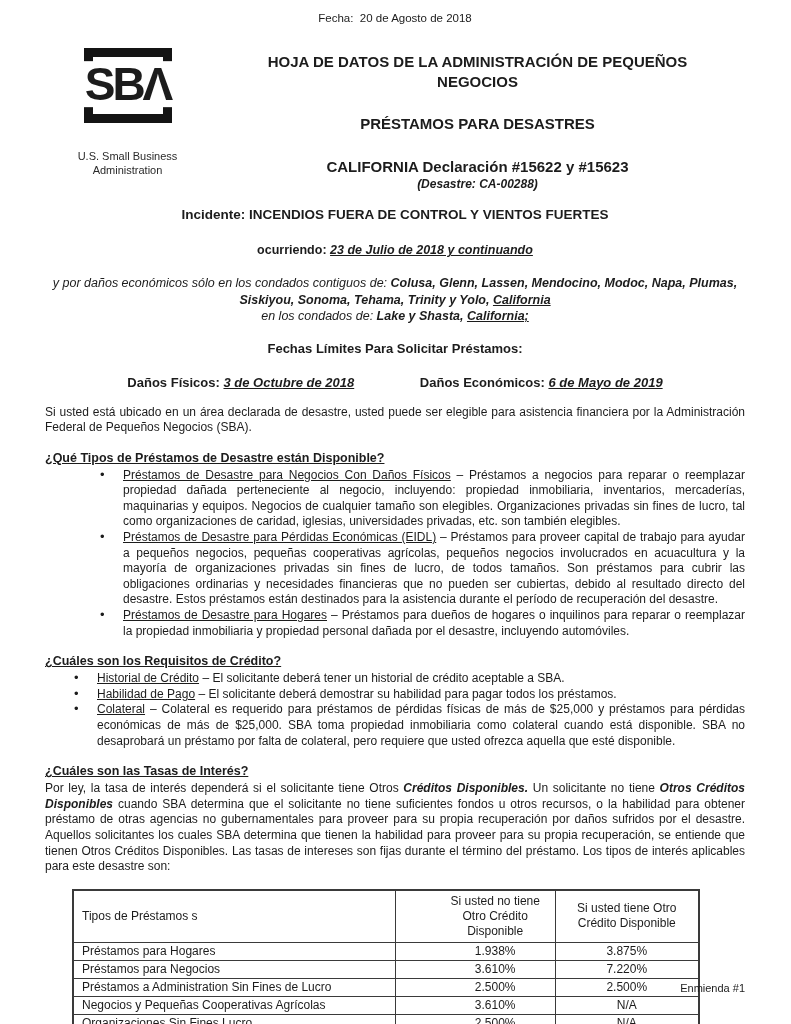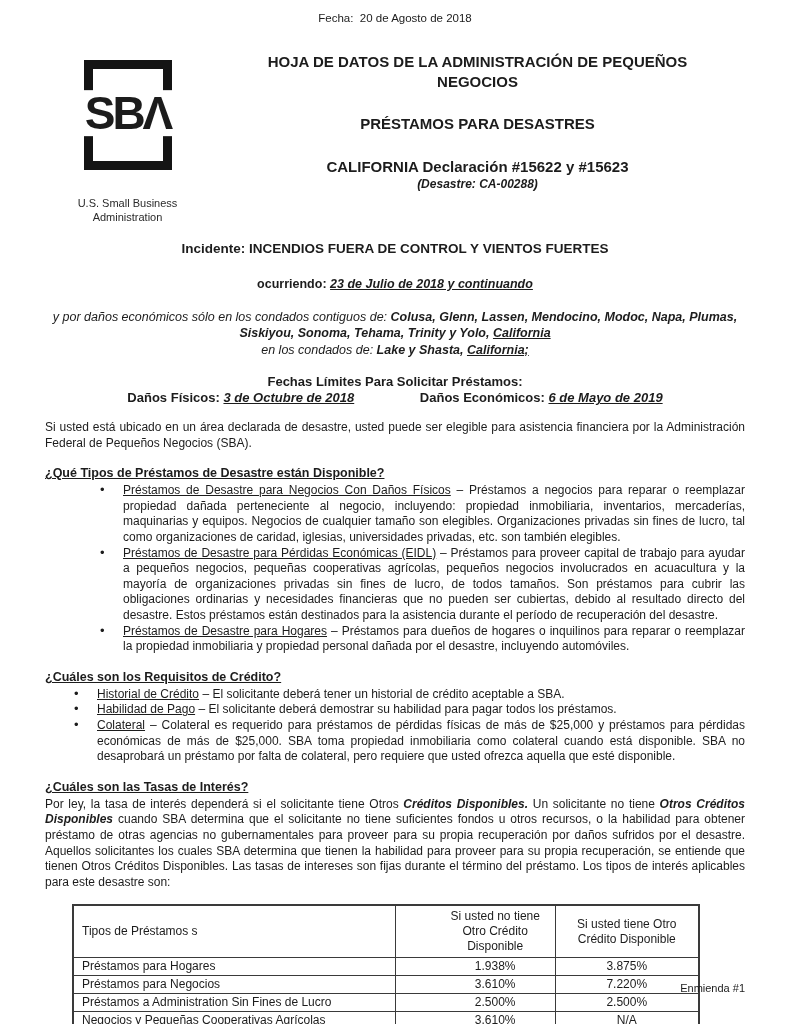--- a/index.html
+++ b/index.html
@@ -13,21 +13,21 @@
     font-family: "Liberation Sans", "DejaVu Sans", sans-serif;
     font-size: 12px;
     padding: 12px 46px 0 45px;
     overflow: hidden;
   }
   .date-line { text-align: center; font-size: 11.5px; white-space: pre; }
 
   .header-row { display: flex; margin-top: 16px; }
   .logo-col { width: 165px; flex-shrink: 0; padding-top: 8px; text-align: center; }
   .logo-frame {
-    position: relative; width: 88px; height: 110px; margin: 12px auto;
+    position: relative; width: 88px; height: 75px; margin: 0 auto;
     border: 9px solid #141414;
   }
   .logo-text {
     position: absolute; top: 50%; left: 50%;
     transform: translate(-50%, -54%);
     background: #fff;
     font-size: 46px; font-weight: bold; letter-spacing: -3px;
     line-height: 1; padding: 0 4px; white-space: nowrap;
   }
   .logo-caption { margin-top: 26px; font-size: 11px; line-height: 1.3; color: #2a2a2a; }
@@ -41,21 +41,21 @@
   .center { text-align: center; }
   .incident-line { margin-top: 16px; font-weight: bold; font-size: 13.5px; }
   .occurring-line { margin-top: 21px; font-weight: bold; font-size: 12.5px; }
   .counties-block { margin-top: 18px; font-size: 12.5px; font-style: italic; line-height: 1.32; }
   .counties-block .lbl { font-weight: normal; }
   .counties-block .val { font-weight: bold; }
   .u { text-decoration: underline; }
   .bi { font-weight: bold; font-style: italic; }
 
   .deadlines-head { margin-top: 16px; font-weight: bold; font-size: 13px; }
-  .deadlines-line { font-weight: bold; font-size: 13px; margin-top: 1px; }
+  .deadlines-line { font-weight: bold; font-size: 13px; margin-top: 19px; }
   .deadlines-line .grp { display: inline-block; }
   .deadlines-line .grp + .grp { margin-left: 62px; }
 
   .para { text-align: justify; line-height: 1.3; }
   .intro { margin-top: 15px; }
 
   .sect-h {
     font-weight: bold; font-size: 12.5px;
     text-decoration: underline;
     margin-top: 15px; margin-bottom: 3px;

